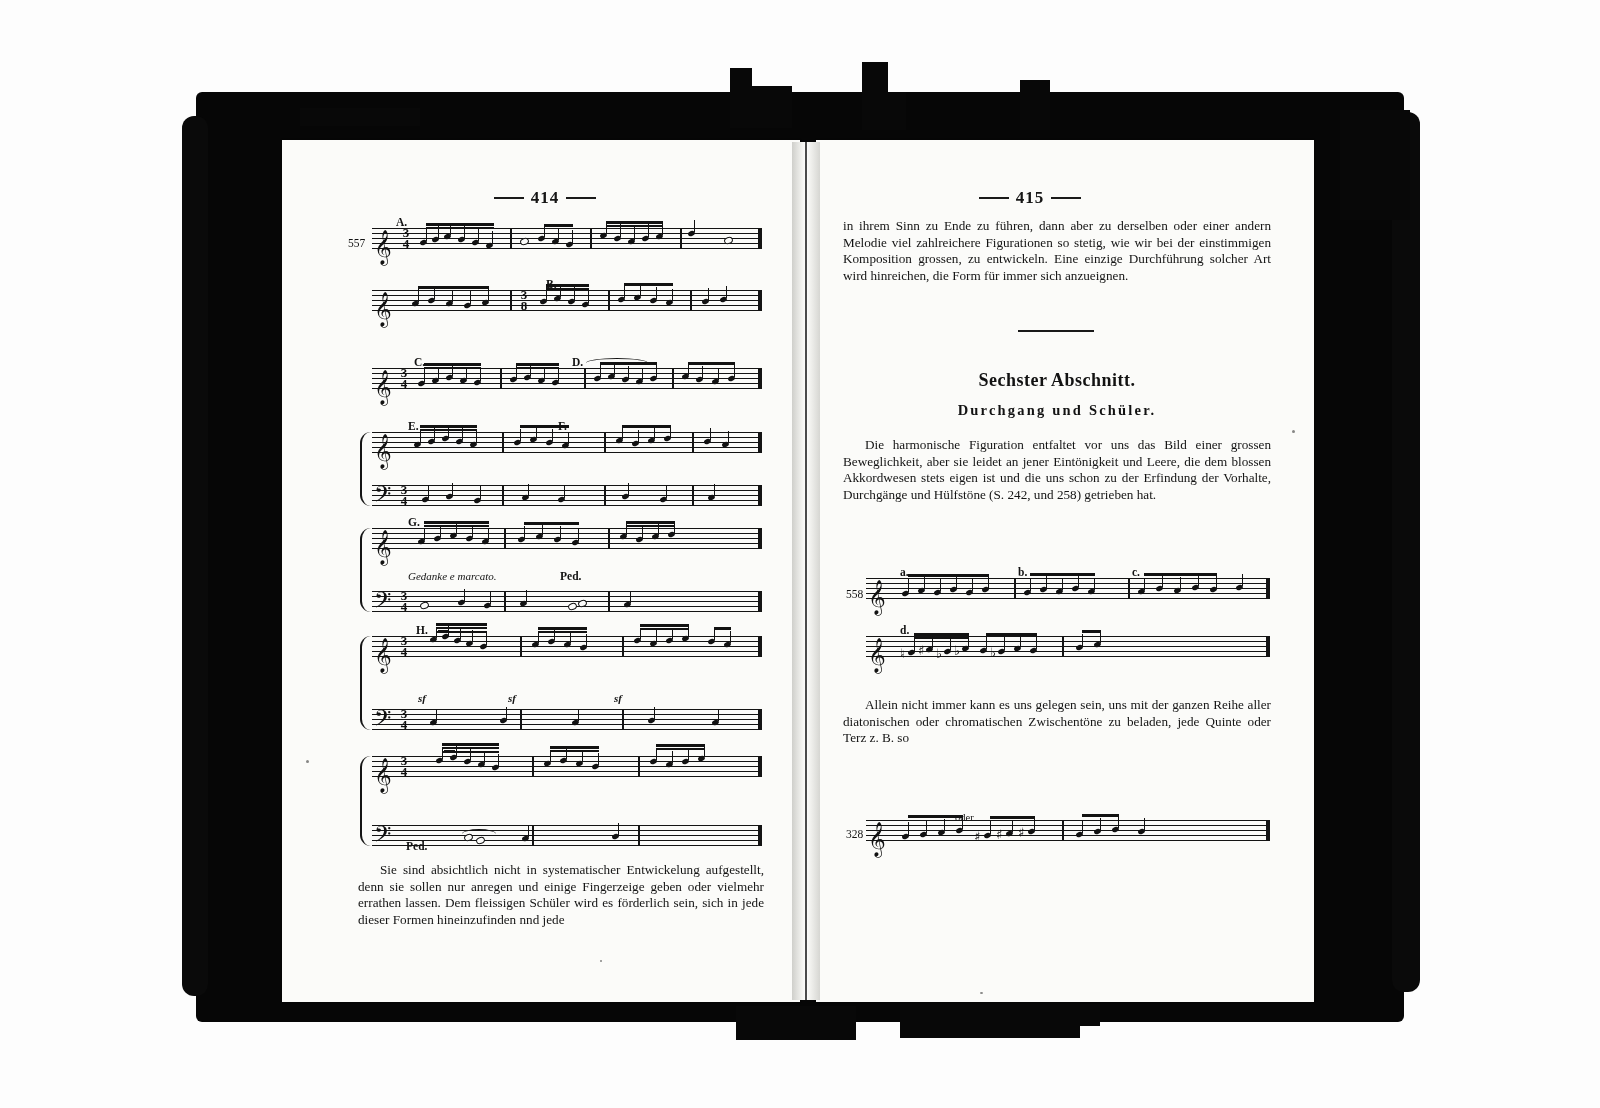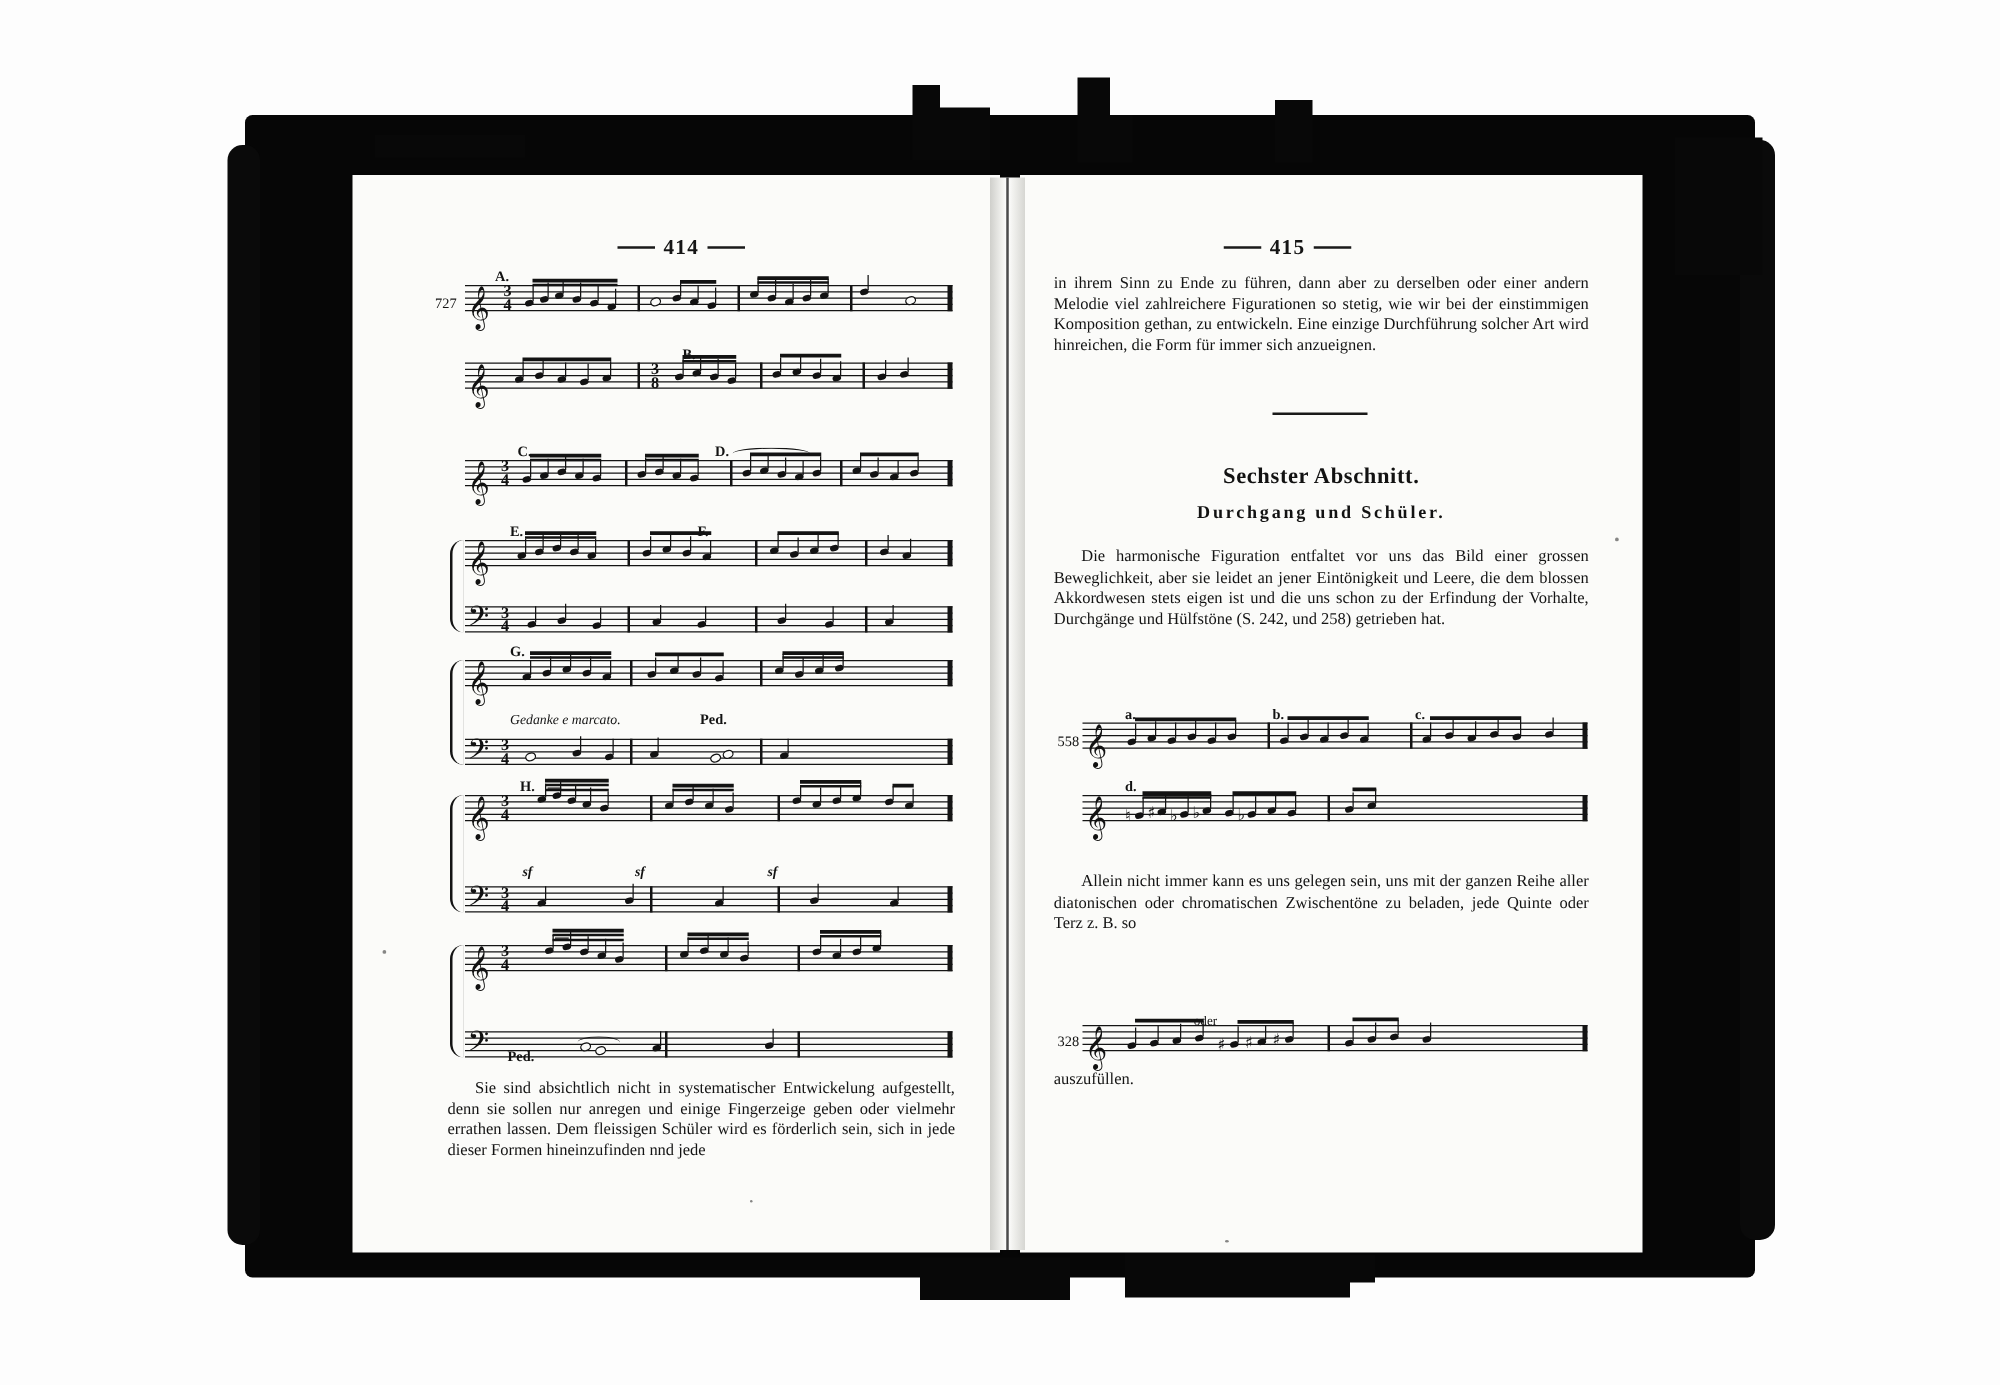--- a/index.html
+++ b/index.html
@@ -120,21 +120,21 @@
 
   <div class="page page-left"></div>
   <div class="page page-right"></div>
   <div class="gutter"></div>
   <div class="gutter-line"></div>
 
   <div class="folio" style="left:470px;top:188px;width:150px;">
     <span class="rule"></span><span>414</span><span class="rule"></span>
   </div>
 
-  <div class="num" style="left:348px;top:237px;">727</div>
+  <div class="num" style="left:348px;top:237px;">557</div>
 
   <div class="sys" style="left:372px;top:228px;width:390px;height:28px;">
     <div class="staff" style="width:390px;height:21px;">
       <div class="ln ln0"></div>
         <div class="ln ln1"></div>
         <div class="ln ln2"></div>
         <div class="ln ln3"></div>
         <div class="ln ln4"></div>
       <div class="clefG">𝄞</div>
       <div class="tsig" style="left:28px;top:-1px;width:12px;">3<br>4</div>
@@ -612,21 +612,21 @@
 
   <div class="col" style="left:358px;top:862px;width:406px;">
     <p>Sie sind absichtlich nicht in systematischer Entwickelung aufgestellt, denn sie sollen nur anregen und einige Fingerzeige geben oder vielmehr errathen lassen. Dem fleissigen Schüler wird es förderlich sein, sich in jede dieser Formen hineinzufinden nnd jede</p>
   </div>
 
   <div class="folio" style="left:955px;top:188px;width:150px;">
     <span class="rule"></span><span>415</span><span class="rule"></span>
   </div>
 
   <div class="col" style="left:843px;top:218px;width:428px;">
-    <p class="noindent">in ihrem Sinn zu Ende zu führen, dann aber zu derselben oder einer andern Melodie viel zahlreichere Figurationen so stetig, wie wir bei der einstimmigen Komposition gethan, zu entwickeln. Eine einzige Durchführung solcher Art wird hinreichen, die Form für immer sich anzueignen.</p>
+    <p class="noindent">in ihrem Sinn zu Ende zu führen, dann aber zu derselben oder einer andern Melodie viel zahlreichere Figurationen so stetig, wie wir bei der einstimmigen Komposition grossen, zu entwickeln. Eine einzige Durchführung solcher Art wird hinreichen, die Form für immer sich anzueignen.</p>
   </div>
 
   <div class="divider" style="left:1018px;top:330px;width:76px;"></div>
 
   <div style="position:absolute;left:843px;top:370px;width:428px;">
     <h2 class="sect">Sechster Abschnitt.</h2>
   </div>
   <div style="position:absolute;left:843px;top:402px;width:428px;">
     <h3 class="sub">Durchgang und Schüler.</h3>
   </div>
@@ -777,20 +777,19 @@
         <div class="stem" style="left:234px;top:-2px;height:12px;"></div>
       <div class="nh" style="left:246px;top:7px;"></div>
         <div class="stem" style="left:252px;top:-4px;height:12px;"></div>
       <div class="beam" style="left:216px;top:-6px;width:37px;"></div>
       <div class="nh" style="left:272px;top:9px;"></div>
         <div class="stem" style="left:278px;top:-2px;height:12px;"></div>
     </div>
   </div>
 
   <div class="col" style="left:843px;top:855px;width:428px;">
-    <p class="noindent">auszufüllen.</p>
   </div>
 
   <div class="grunge" style="left:306px;top:760px;width:3px;height:3px;"></div>
   <div class="grunge" style="left:1292px;top:430px;width:3px;height:3px;"></div>
   <div class="grunge" style="left:600px;top:960px;width:2px;height:2px;"></div>
   <div class="grunge" style="left:980px;top:992px;width:3px;height:2px;"></div>
 </div>
 
 </body></html>

